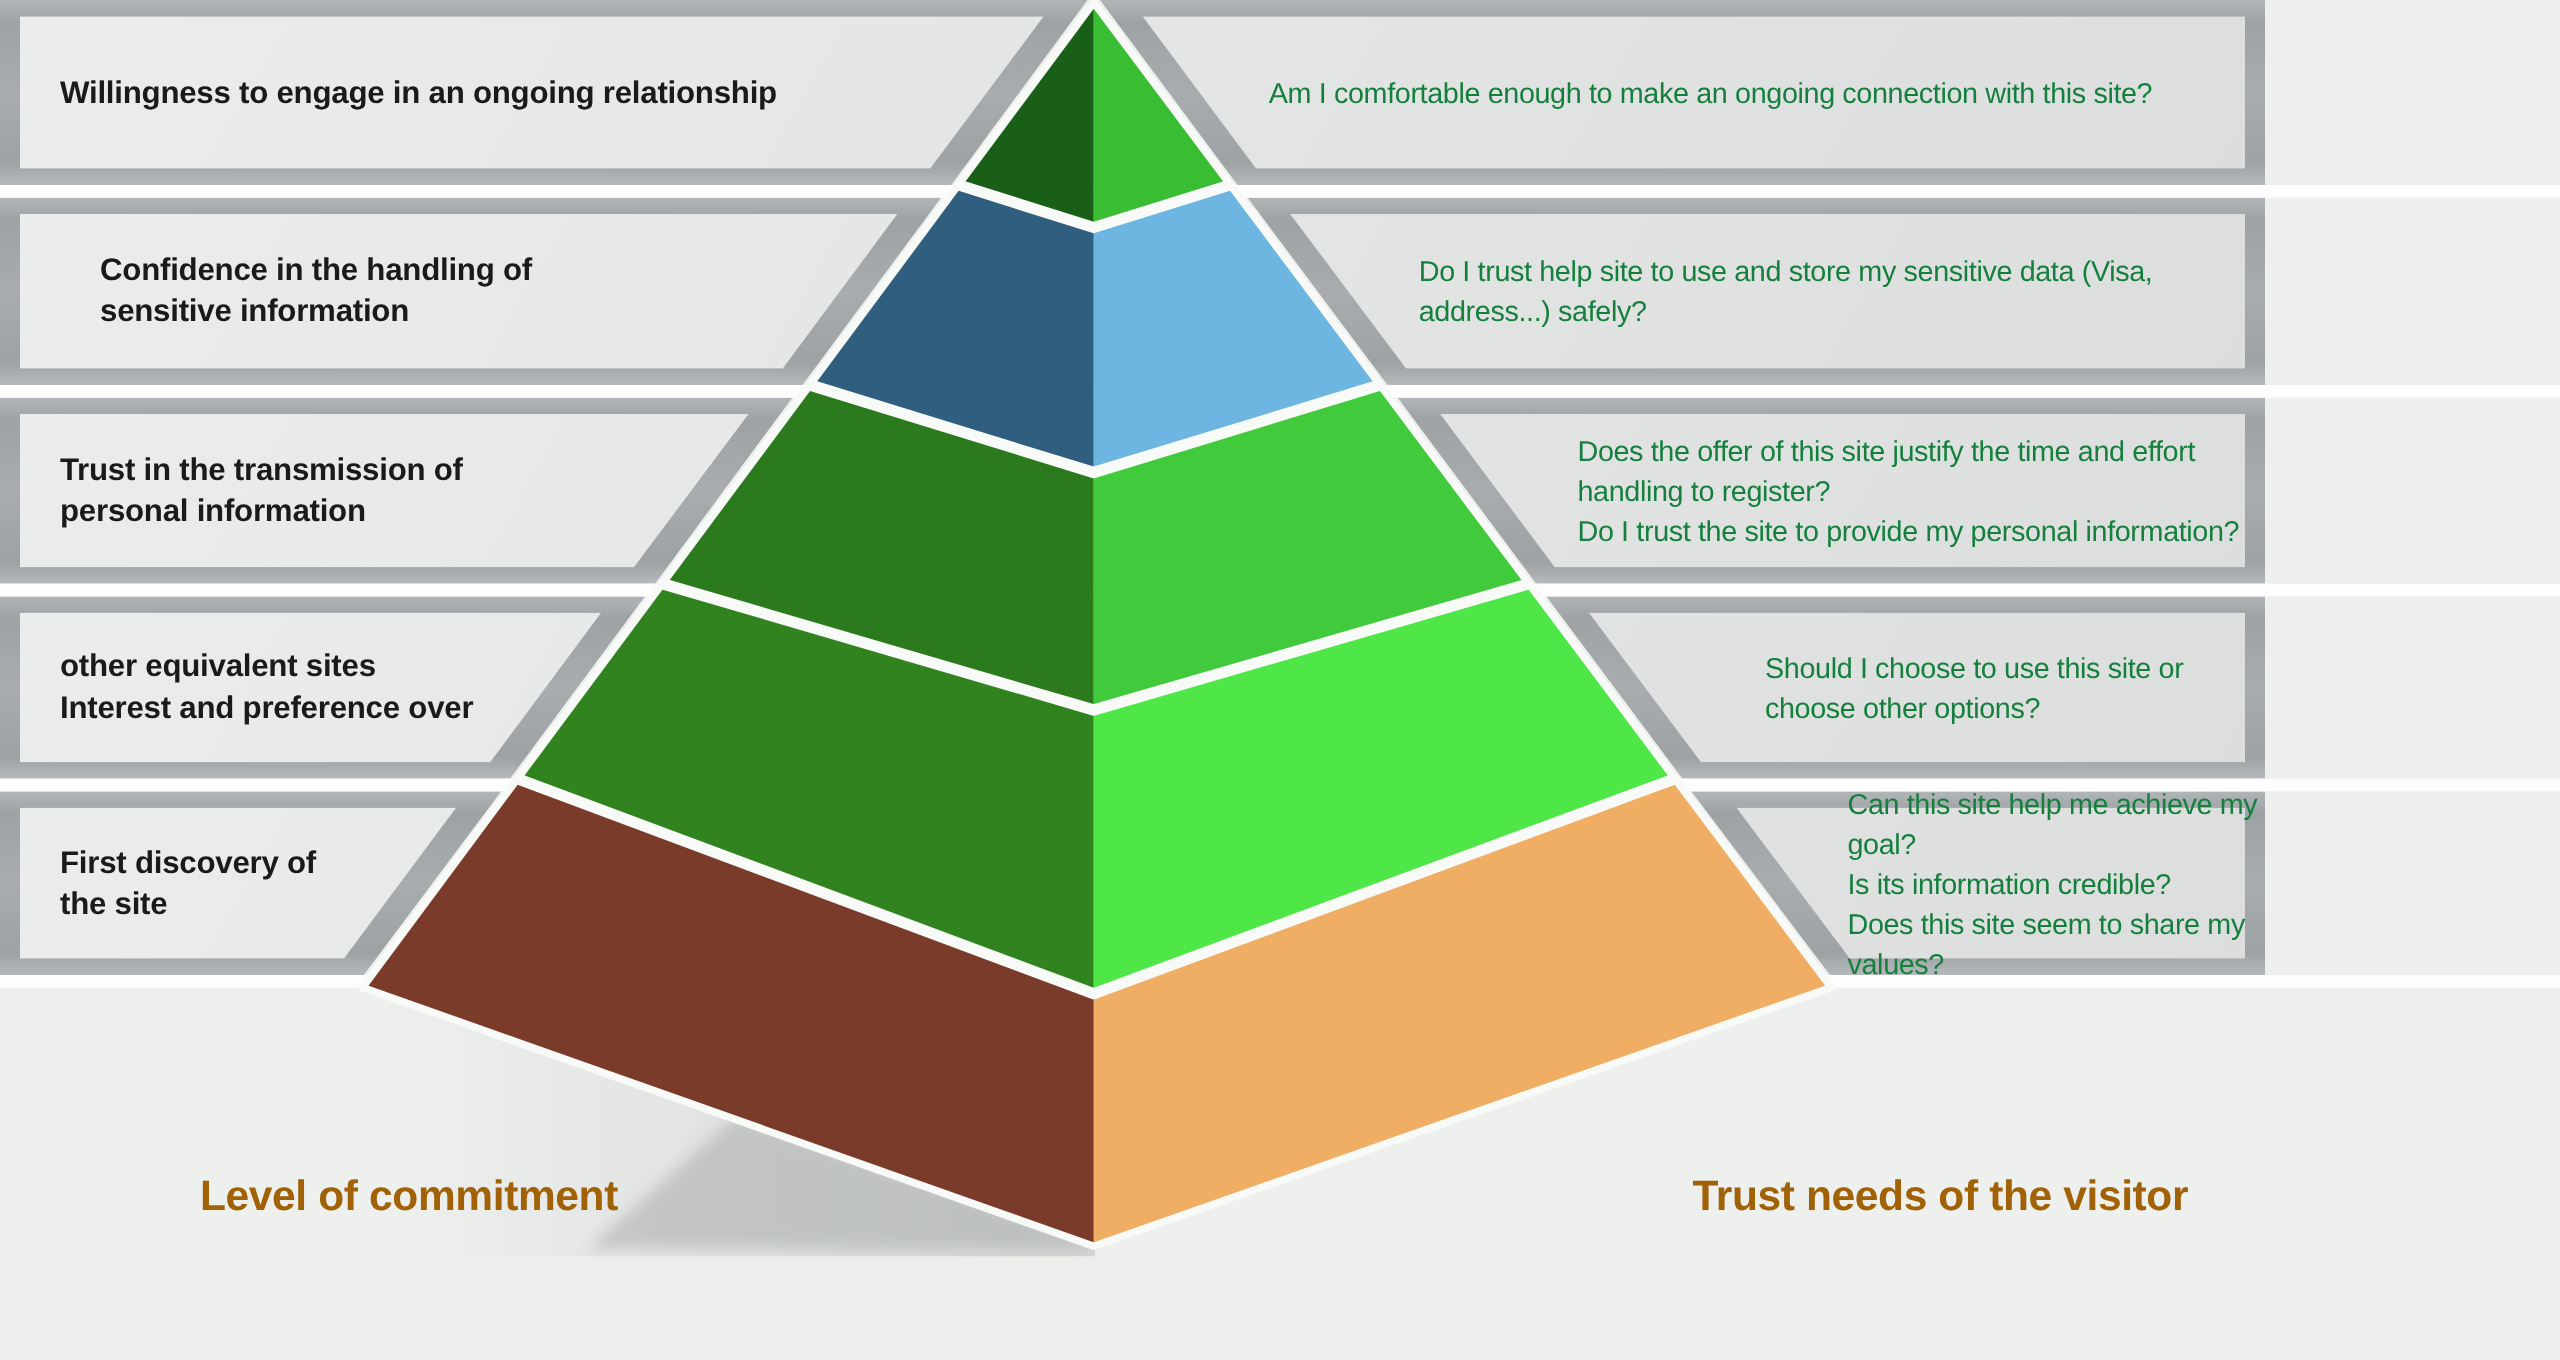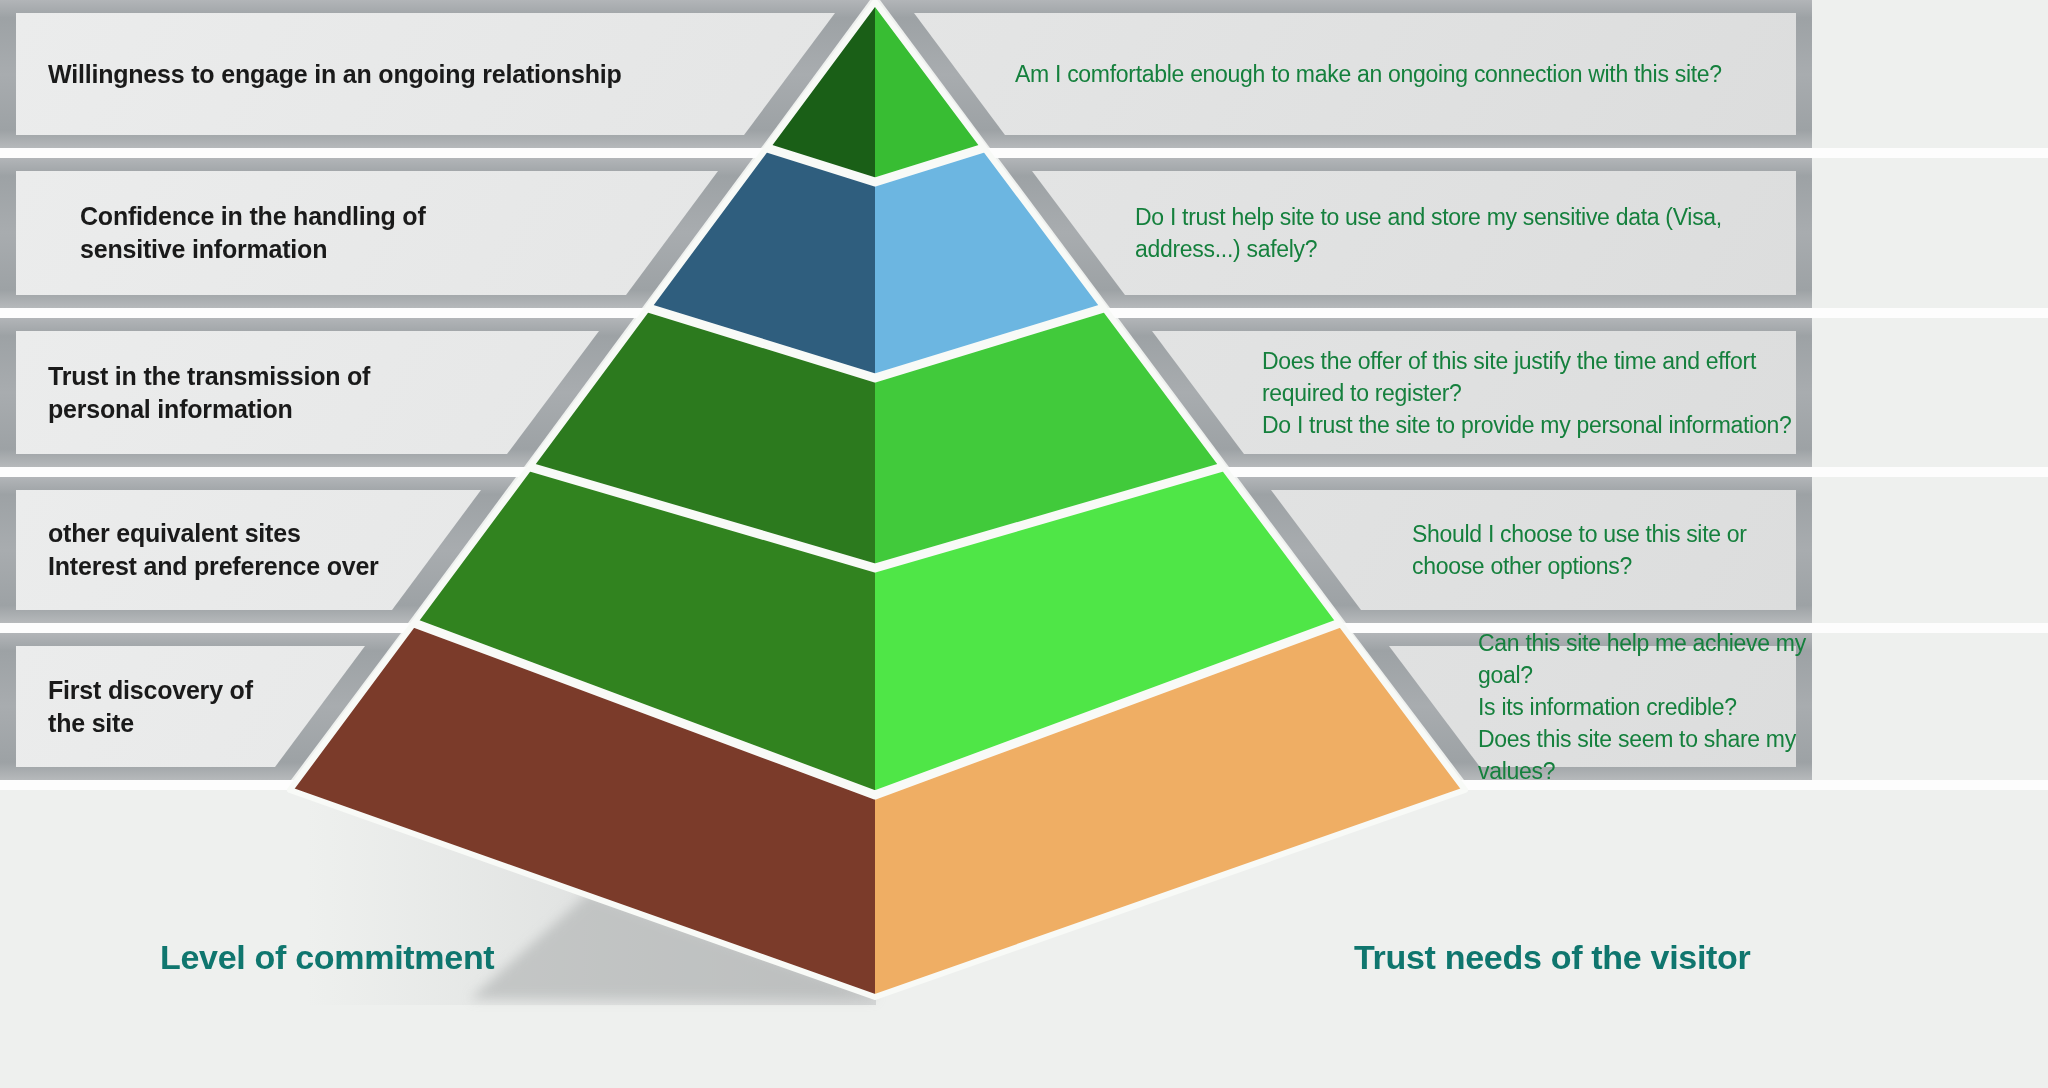--- a/index.html
+++ b/index.html
@@ -47,21 +47,21 @@
 
   
   .base-shade{position:absolute;top:790px;height:215px;left:0;width:876px;
     background:linear-gradient(90deg,rgba(238,240,238,0) 35%,rgba(210,212,212,.9) 96%);}
 
   
   .rowtxt{position:absolute;top:0;bottom:0;display:flex;flex-direction:column;justify-content:center;}
   .ltxt{left:48px;font-weight:bold;font-size:25px;line-height:33px;color:#1a1a1a;letter-spacing:-0.2px;}
   .rtxt{font-weight:normal;font-size:23px;line-height:32px;color:#15803d;letter-spacing:-0.3px;}
   .rt1{left:1015px;} .rt2{left:1135px;} .rt3{left:1262px;} .rt4{left:1412px;} .rt5{left:1478px;}
-  .footer-label{position:absolute;font-weight:bold;font-size:34px;color:#0f766e;letter-spacing:-0.3px;}
+  .footer-label{position:absolute;font-weight:bold;font-size:34px;color:#a16207;letter-spacing:-0.3px;}
   .fl{left:160px;top:938px;} .fr{left:1354px;top:938px;}
 
   
   #pyramid{position:absolute;left:0;top:0;}
 </style>
 </head>
 <body>
 
 <div id="stage">
 
@@ -141,21 +141,21 @@
     </div>
   </div>
   <div class="band b2" style="background:none;">
     <div class="rowtxt rtxt rt2">
       <span>Do I trust help site to use and store my sensitive data (Visa, address...) safely?</span>
     </div>
   </div>
   <div class="band b3" style="background:none;">
     <div class="rowtxt rtxt rt3">
       <span>Does the offer of this site justify the time and effort</span>
-      <span>required to register?</span>
+      <span>handling to register?</span>
       <span>Do I trust the site to provide my personal information?</span>
     </div>
   </div>
   <div class="band b4" style="background:none;">
     <div class="rowtxt rtxt rt4">
       <span>Should I choose to use this site or choose other options?</span>
     </div>
   </div>
   <div class="band b5" style="background:none;">
     <div class="rowtxt rtxt rt5">

